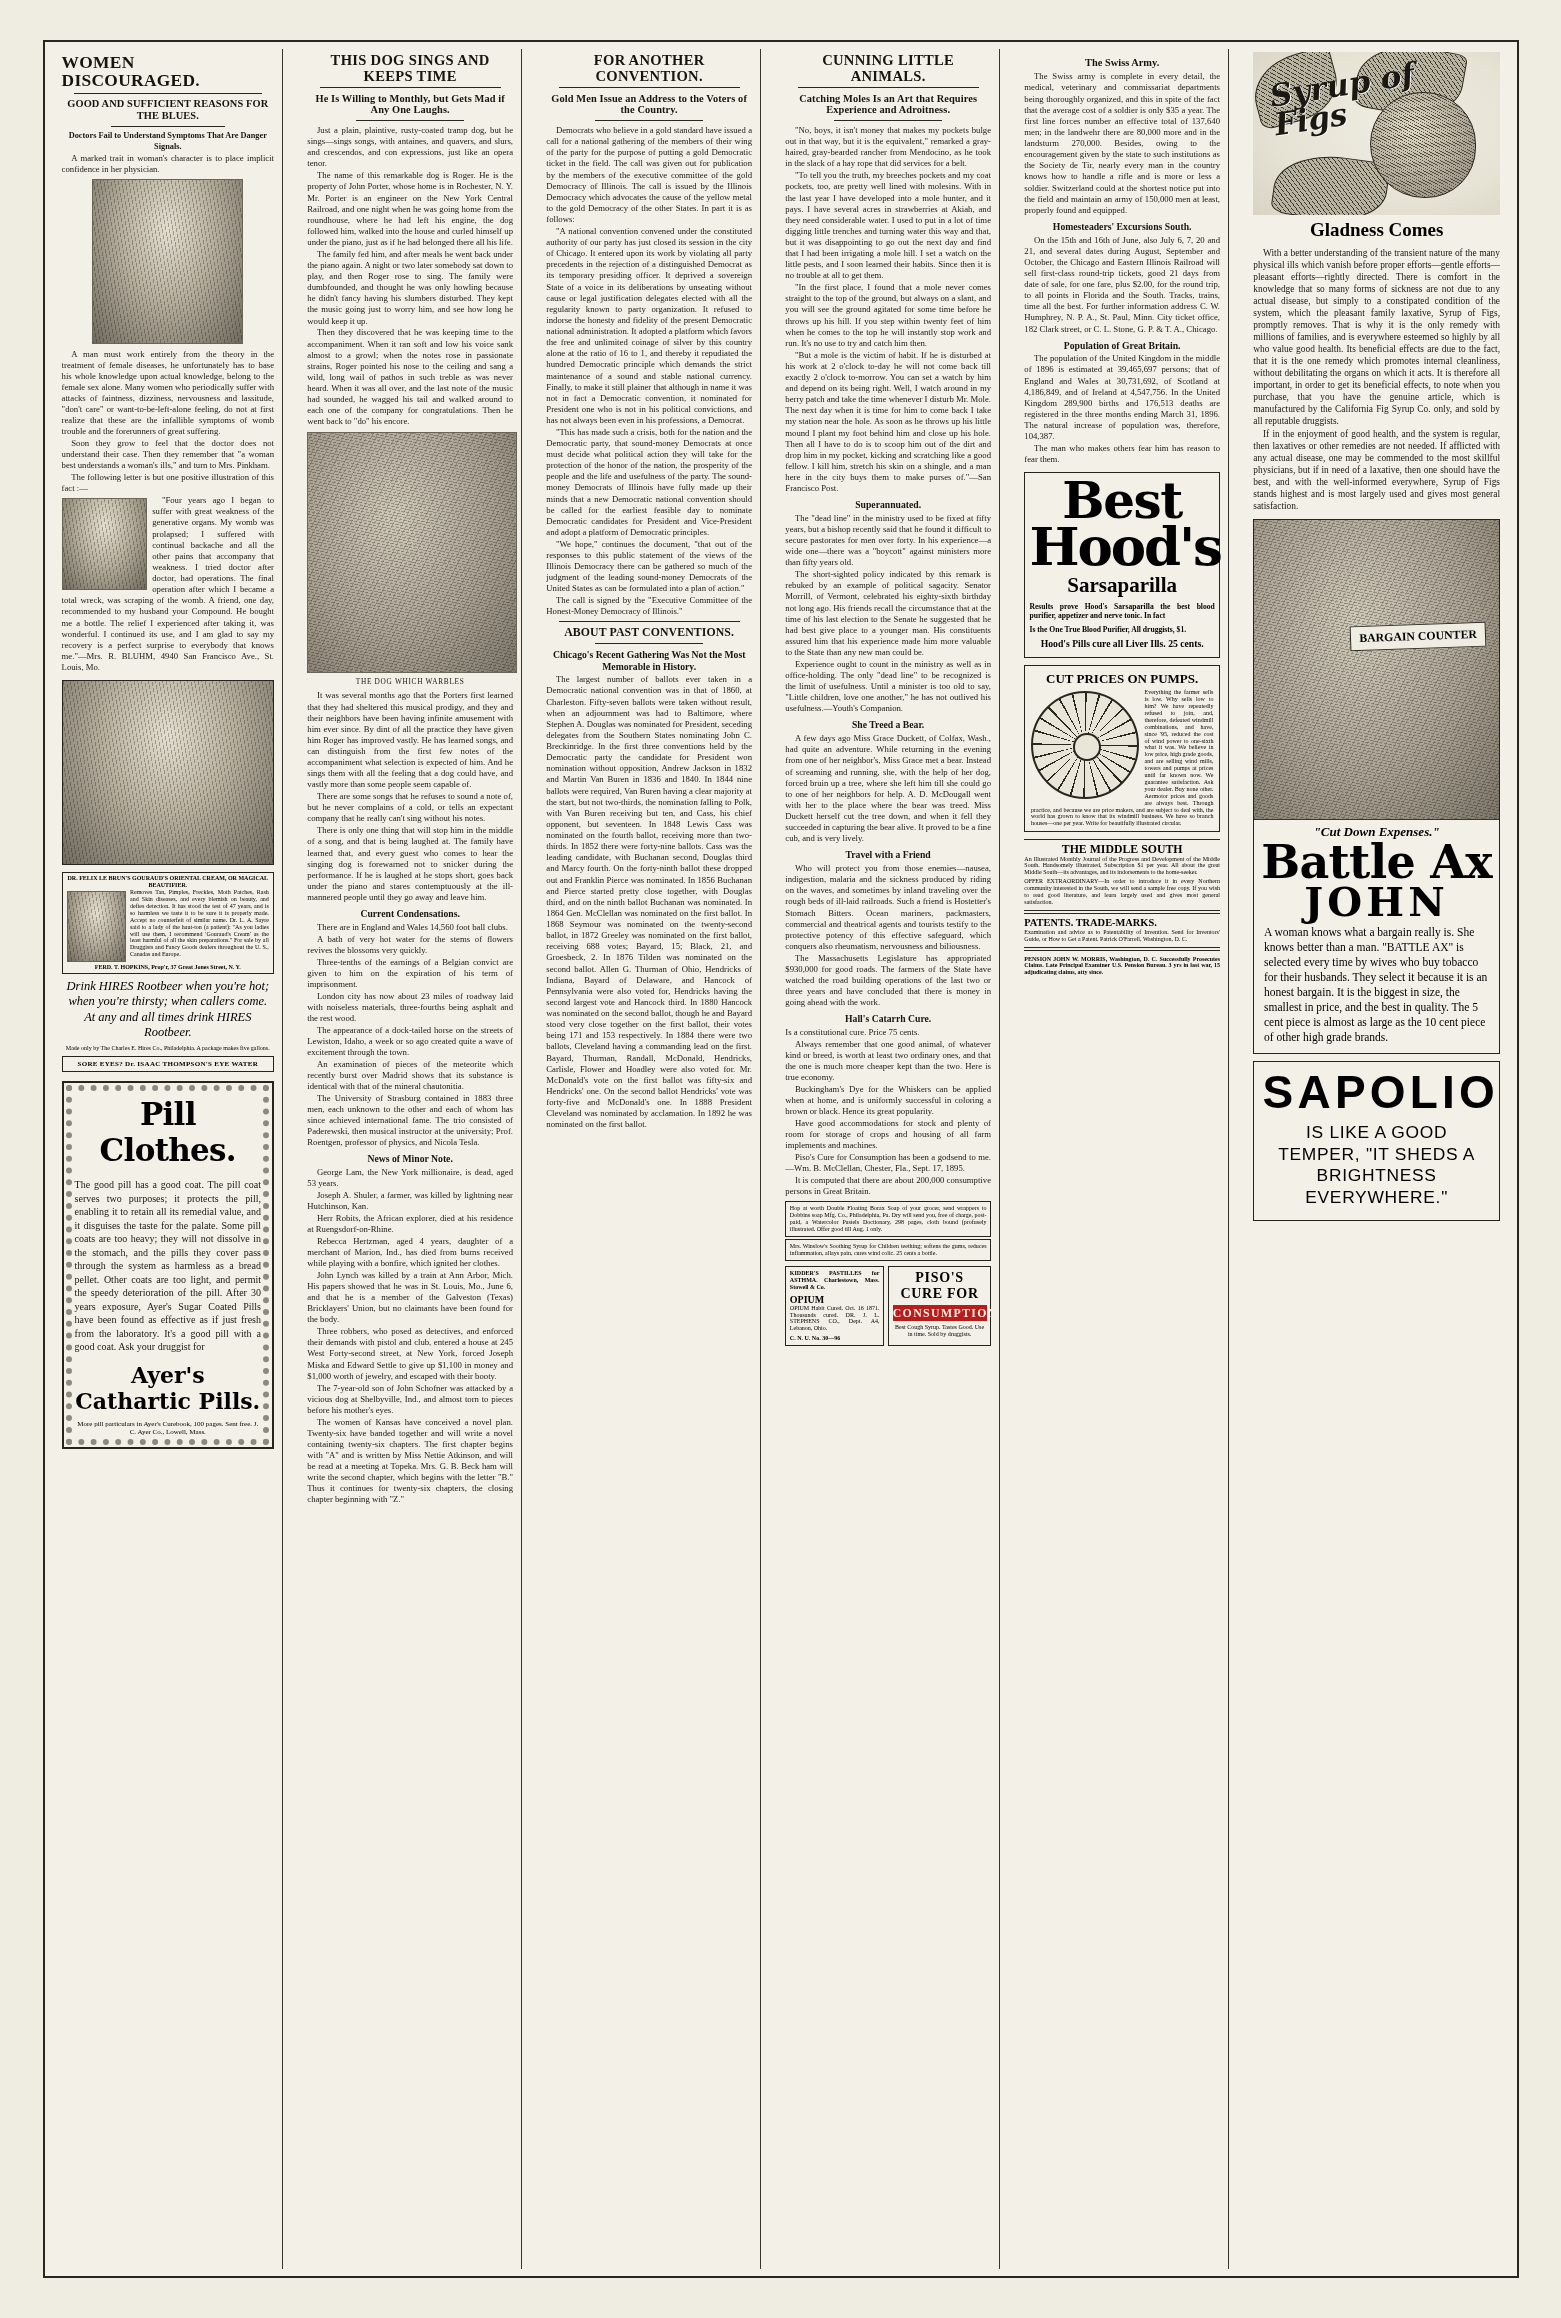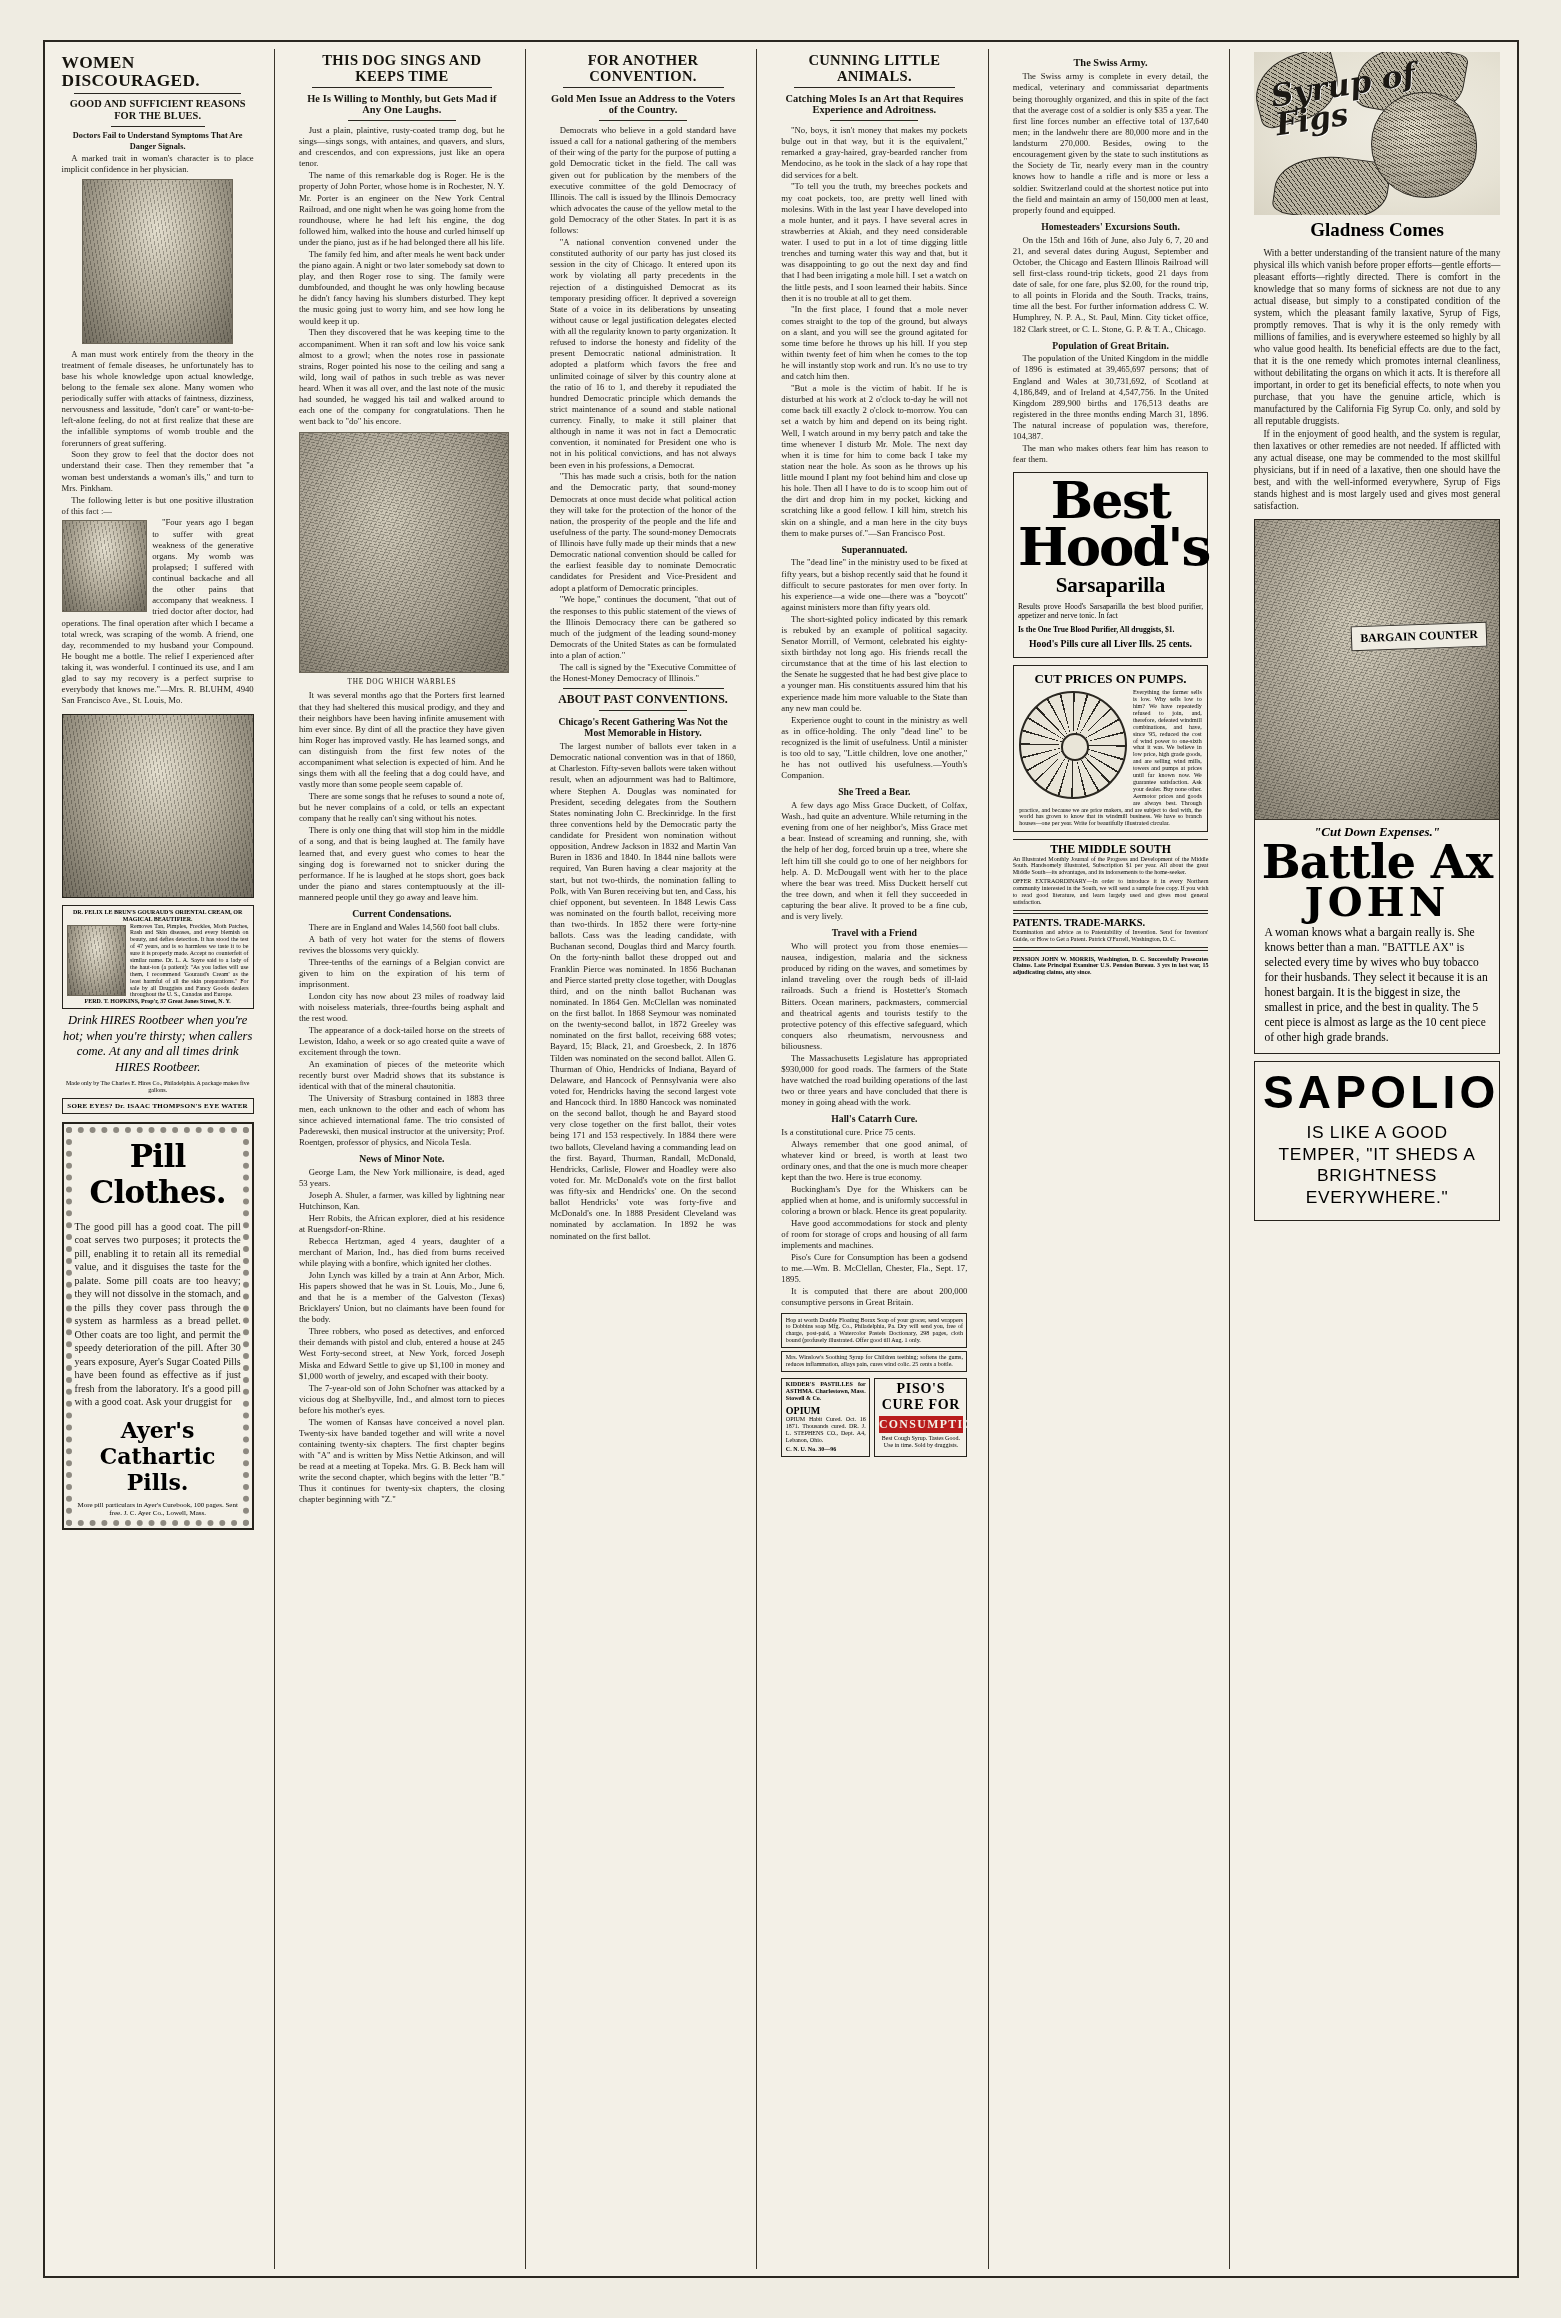--- a/index.html
+++ b/index.html
@@ -11,21 +11,21 @@
     padding:0;
     overflow:hidden;
   }
   #sheet{
     position:absolute;left:43px;top:40px;width:1476px;height:2238px;
     background:#f3f0e7;
     border:2.1px solid #2a2721;
     box-sizing:border-box;
     padding:7px 8.3px;
     display:flex;
-    gap:12px;
+    gap:0;
   }
   .col{
     box-sizing:border-box;
     padding:2.8px 8.3px;
     position:relative;
   }
   .col + .col{ border-left:1.4px solid #3a352c;padding-left:24px; }
   .c1{width:229px;}
   .c2{width:239px;}
   .c3{width:239px;}
@@ -135,21 +135,21 @@
     font-family:"DejaVu Serif", serif;
   }
   .hoods .hood{
     font-size:53px;font-weight:bold;line-height:0.9;letter-spacing:-2.1px;
     font-family:"DejaVu Serif", serif;
   }
   .hoods .sars{
     font-size:21px;font-weight:bold;letter-spacing:0px;margin-top:2.8px;
     font-family:"Liberation Serif",serif;
   }
-  .hoods .line{font-size:7.6px;margin-top:4.2px;}
+  .hoods .line{font-size:7.6px;margin-top:4.2px;font-weight:bold;}
   .hoods .pills{font-size:9.7px;font-weight:bold;margin-top:4.2px;}
 
   
   .radway{border:1.4px solid #26231c;margin:7px 0;padding:4.2px;position:relative;min-height:174px;}
   .radway .rtitle{
     font-size:16.7px;font-weight:bold;text-align:right;line-height:1;font-style:italic;
   }
   .radway .rsub{font-size:9px;font-style:italic;text-align:right;margin-top:2.8px;}
   .rportrait{
     width:83px;height:83px;border:0.7px solid #4a453a;float:left;margin:2.8px 5.6px 2.8px 0;

